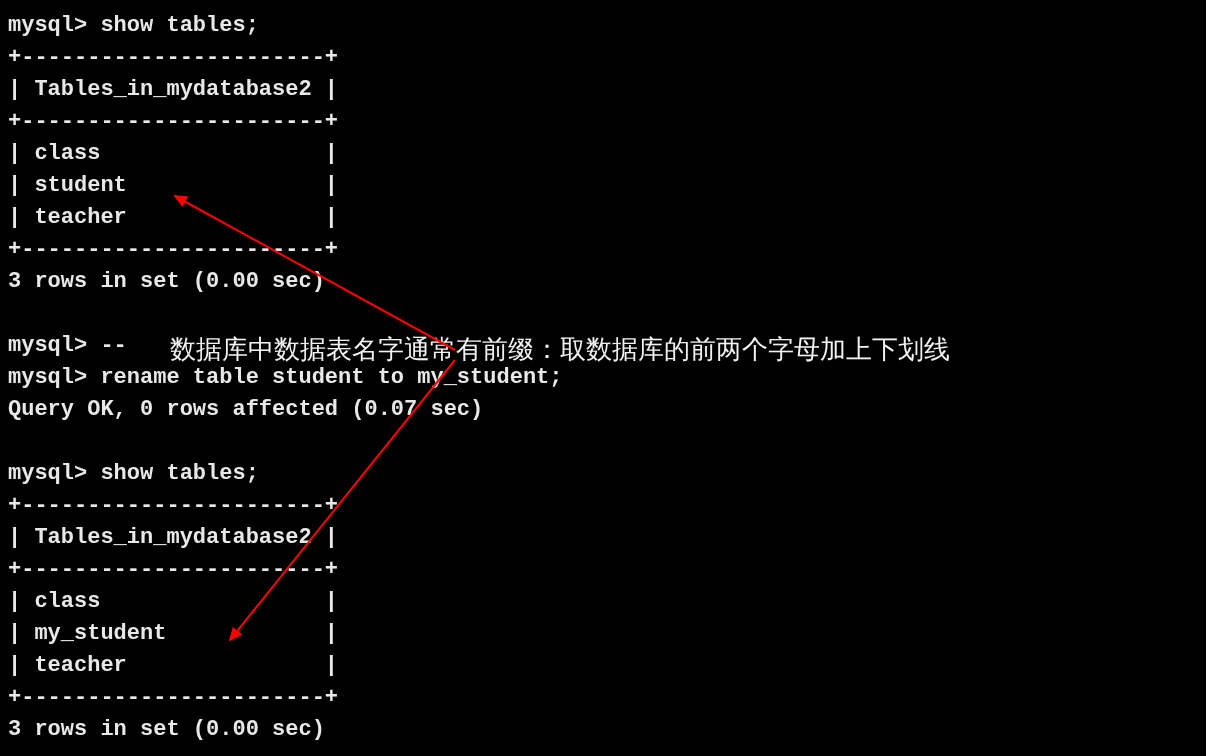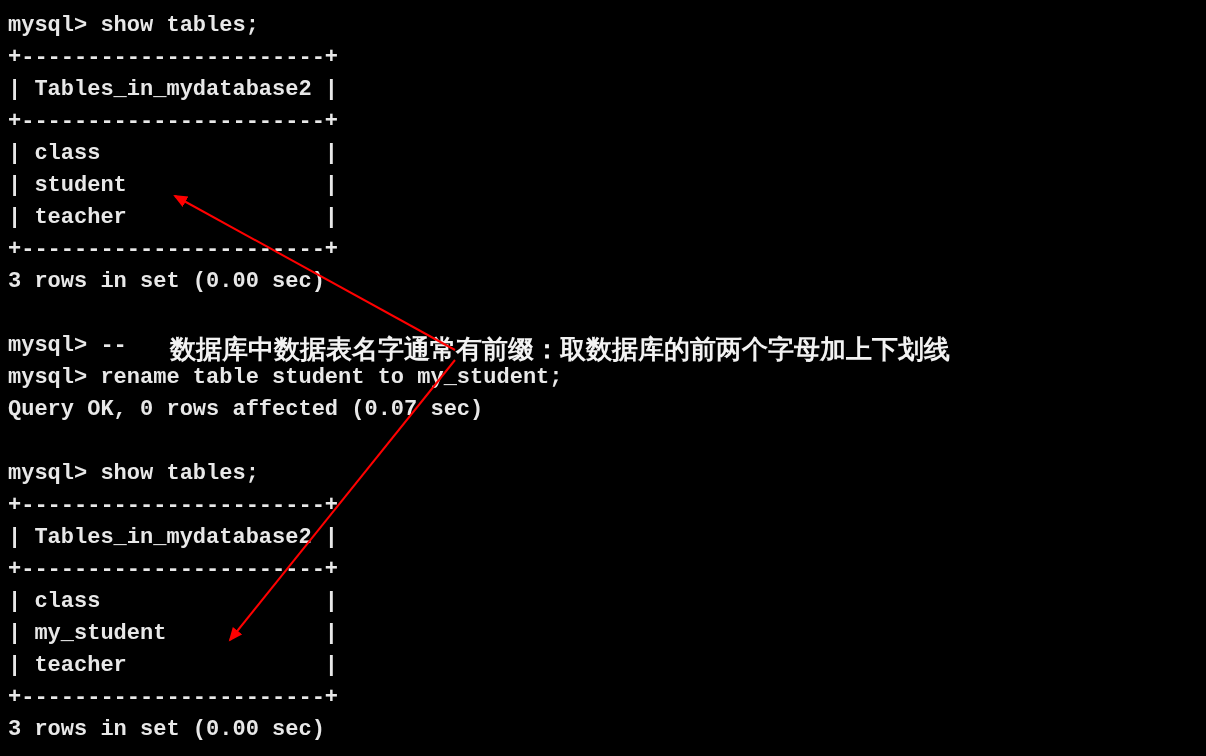--- a/index.html
+++ b/index.html
@@ -20,21 +20,21 @@
     color: #e8e8e8;
     background: #000000;
     white-space: pre;
     letter-spacing: 0px;
   }
   .annotation {
     position: absolute;
     font-family: "Microsoft YaHei", "SimHei", sans-serif;
     font-size: 26px;
     color: #f2f2f2;
-    font-weight: bold;
+    font-weight: normal;
     white-space: nowrap;
   }
   svg.arrows {
     position: absolute;
     left: 0;
     top: 0;
     width: 1206px;
     height: 756px;
     pointer-events: none;
   }

